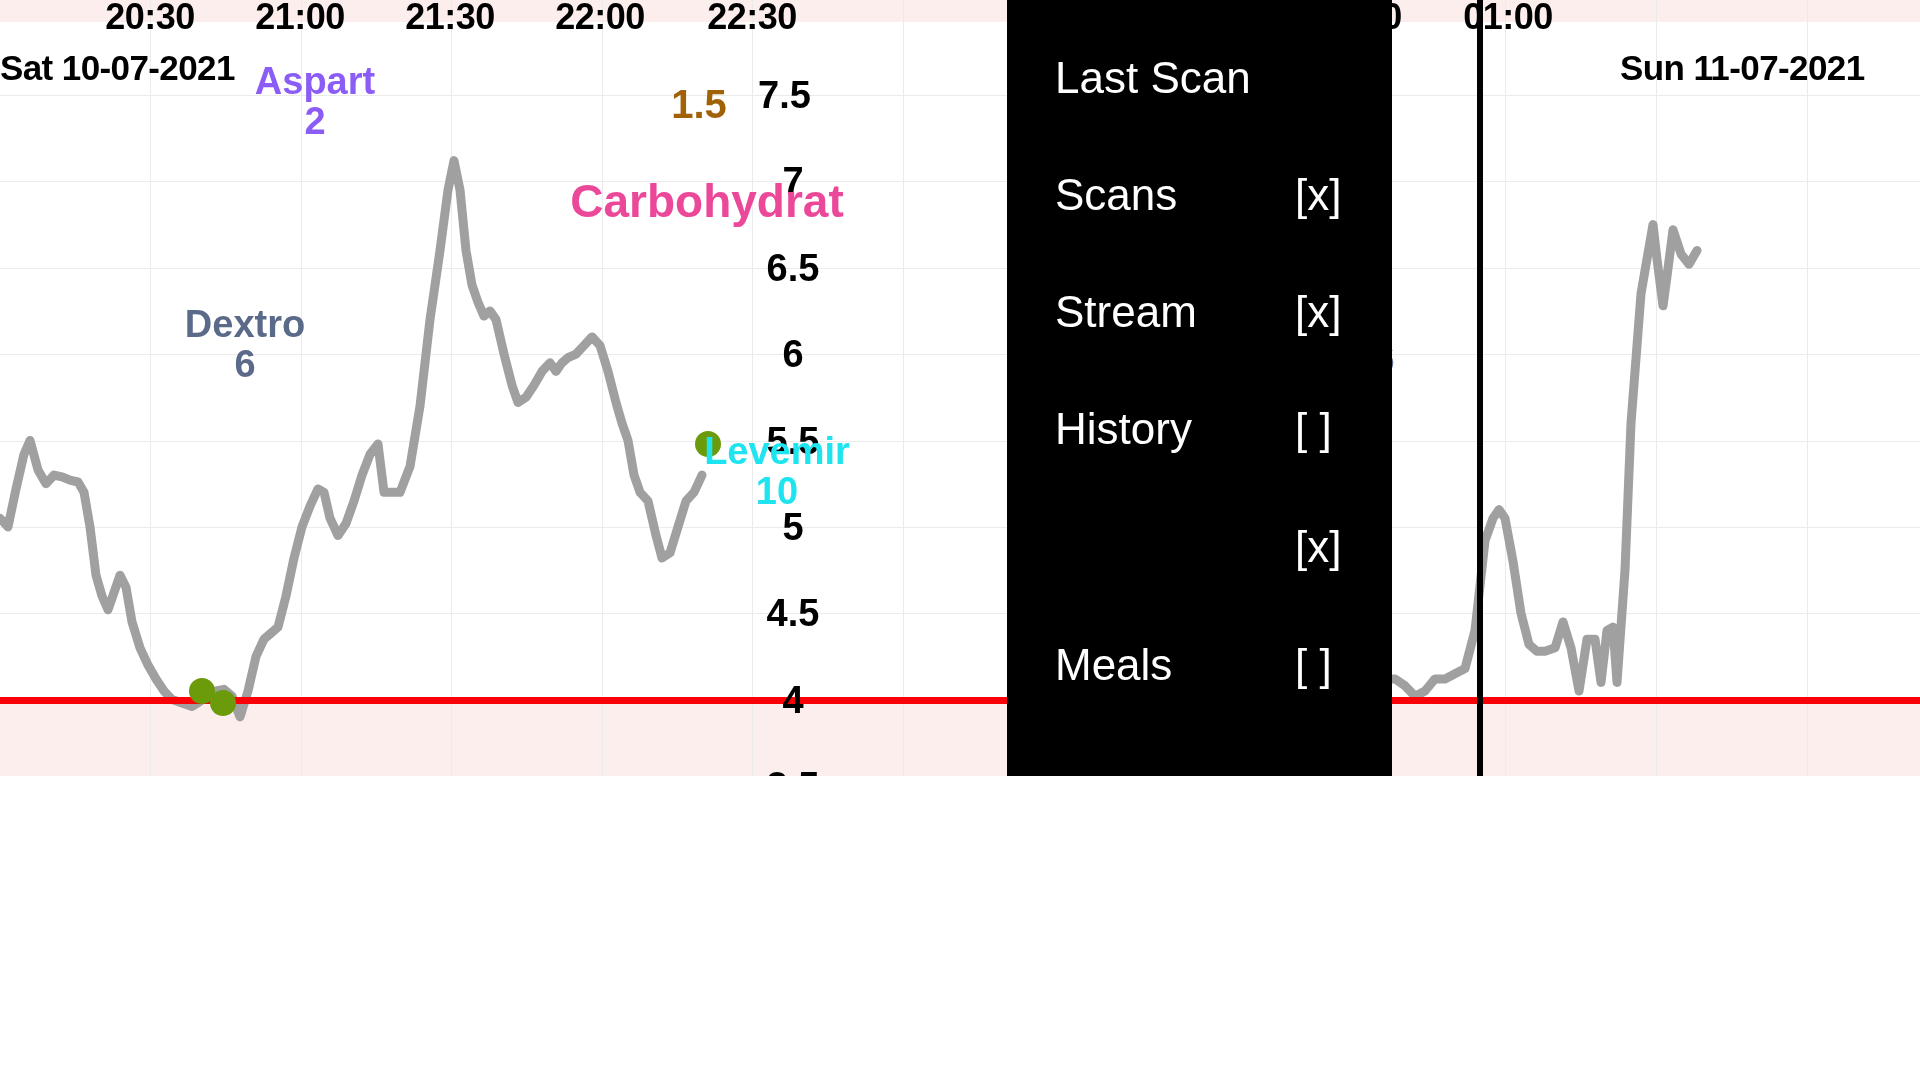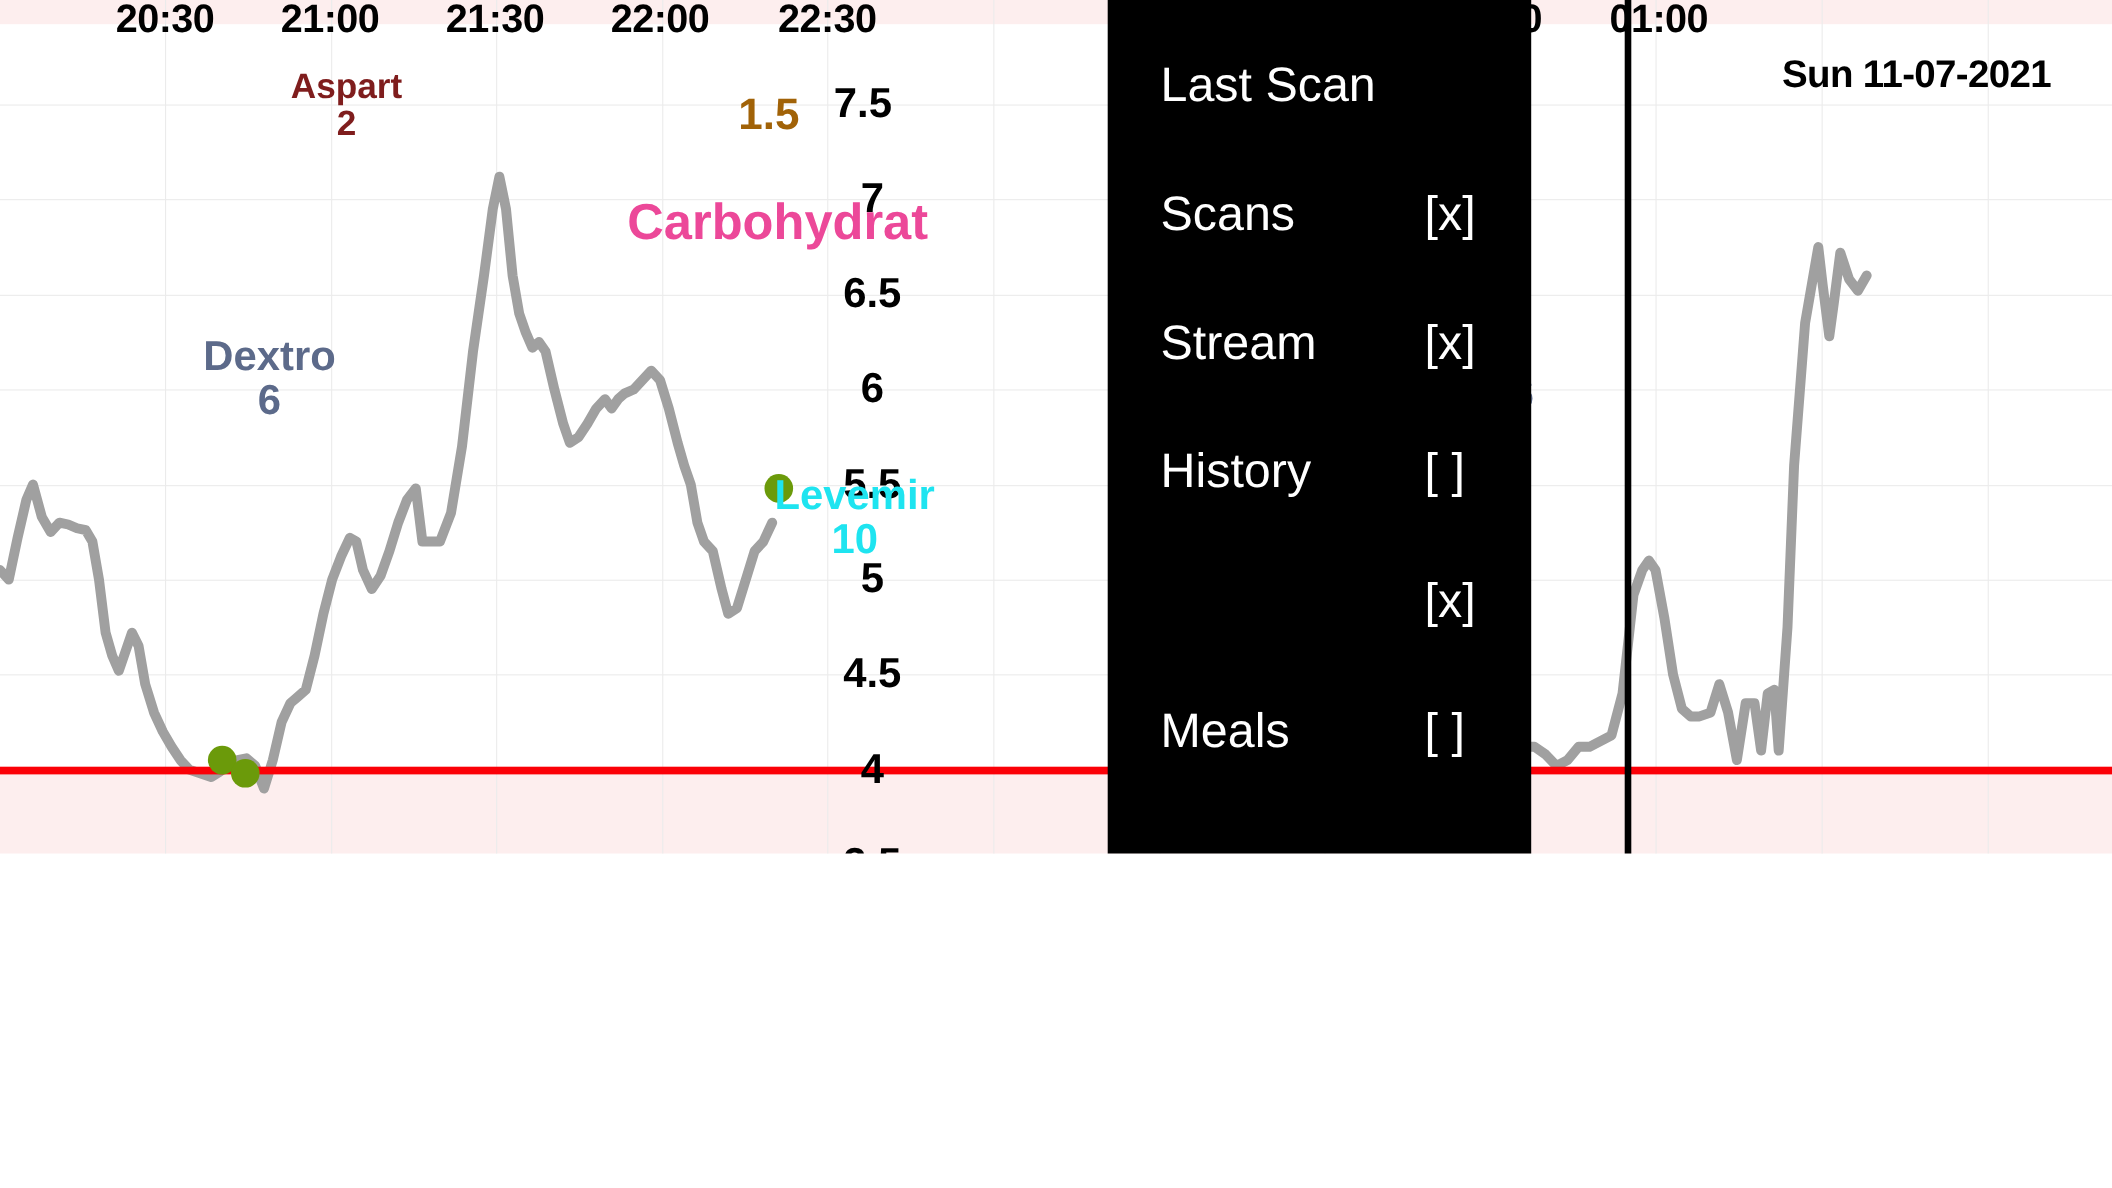--- a/index.html
+++ b/index.html
@@ -160,24 +160,25 @@
         <div class="ytick" style="top: 181px; left: 758px; width: 70px; text-align: center;">7</div>
         <div class="ytick" style="top: 268px; left: 758px; width: 70px; text-align: center;">6.5</div>
         <div class="ytick" style="top: 354px; left: 758px; width: 70px; text-align: center;">6</div>
         <div class="ytick" style="top: 441px; left: 758px; width: 70px; text-align: center;">5.5</div>
         <div class="ytick" style="top: 527px; left: 758px; width: 70px; text-align: center;">5</div>
         <div class="ytick" style="top: 613px; left: 758px; width: 70px; text-align: center;">4.5</div>
         <div class="ytick" style="top: 700px; left: 758px; width: 70px; text-align: center;">4</div>
         <div class="ytick" style="top: 786px; left: 758px; width: 70px; text-align: center;">3.5</div>
       </div>
 
+    <div class="datelabel" id="date-left" style="left: 0px; top: 48px;">Sat 10-07-2021</div>
     <div class="datelabel" id="date-right" style="left: 1620px; top: 48px;">Sun 11-07-2021</div>
 
     <div id="annots">
-        <div class="annot" style="left: 315px; top: 62px; color: #7f1d1d; font-size: 32px;">
+        <div class="annot" style="left: 315px; top: 62px; color: #8b5cf6; font-size: 38px;">
           <span class="aname">Aspart</span>
           <span class="aval">2</span>
         </div>
         <div class="annot" style="left: 679px; top: 82px; color: #a16207; font-size: 40px; margin-left: 20px;">
           <span class="aval">1.5</span>
         </div>
         <div class="annot" style="left: 707px; top: 178px; color: #ec4899; font-size: 46px;">
           <span class="aname">Carbohydrat</span>
         </div>
         <div class="annot" style="left: 245px; top: 305px; color: rgb(92, 106, 138); font-size: 38px;">

